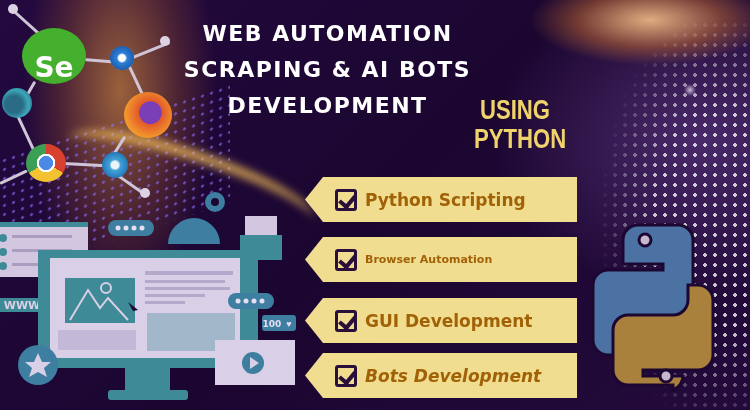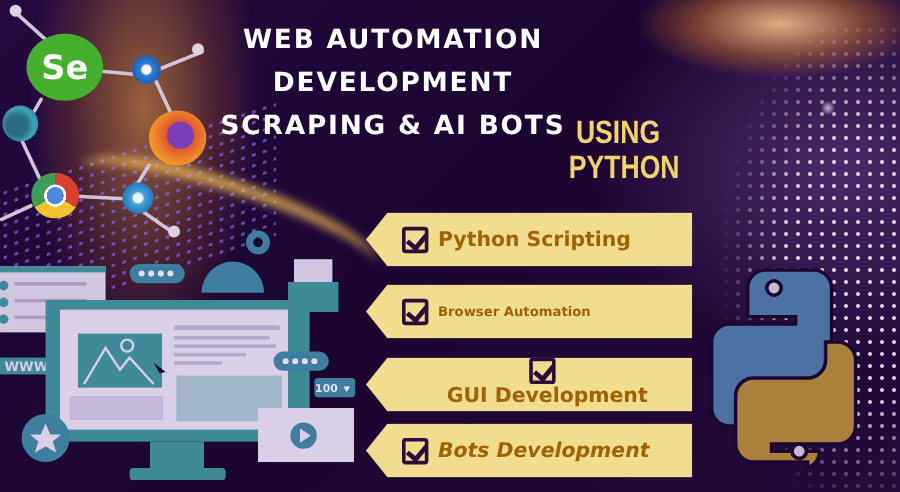--- a/index.html
+++ b/index.html
@@ -62,21 +62,21 @@
   .banner .label {
     font-family: "DejaVu Sans", sans-serif; font-weight: bold; color: #a16207;
     font-size: 17px; white-space: nowrap;
   }
   .banner.small .label { font-size: 11px; }
   .node-line { position: absolute; height: 3px; background: #cfc4d8; transform-origin: 0 50%; border-radius: 2px; }
   .node-dot { position: absolute; width: 10px; height: 10px; border-radius: 50%; background: #dcd2e4; }
   .browser-icon { position: absolute; border-radius: 50%; }
   .se-logo {
     left: 22px; top: 28px; width: 64px; height: 56px; background: #44b02d;
-    display: flex; align-items: center; justify-content: center;
+    display: flex; align-items: flex-end; justify-content: center;
     font-family: "DejaVu Sans", sans-serif; font-weight: bold; color: #fff; font-size: 28px;
   }
   .monitor-wrap { position: absolute; left: 0; top: 180px; width: 310px; height: 230px; }
 </style>
 </head>
 <body>
 
 <div class="stage">
   <div class="dots-left"></div>
   <div class="flare-left"></div>
@@ -102,38 +102,38 @@
     </div>
     <div class="browser-icon" style="left:110px;top:46px;width:24px;height:24px;background:radial-gradient(circle,#ffffff 20%,#2d7fd8 30%,#1e5fb0 70%,#cfd8e6 75%);"></div>
     <div class="browser-icon" style="left:124px;top:92px;width:48px;height:46px;background:radial-gradient(circle at 55% 45%,#7a3fb7 0 30%,#e2592a 32%,#f39a2b 70%,#c23d2a 100%);"></div>
     <div class="browser-icon" style="left:2px;top:88px;width:30px;height:30px;background:radial-gradient(circle at 40% 55%,#2a6c86 0 35%,#3da7b9 60%,#1c4e77 100%);"></div>
     <div class="browser-icon" style="left:26px;top:144px;width:40px;height:38px;background:radial-gradient(circle,#4a8ae6 0 25%,#fff 26% 33%,transparent 34%),conic-gradient(#d8412f 0 120deg,#f2c230 120deg 240deg,#3ba055 240deg 360deg);"></div>
     <div class="browser-icon" style="left:102px;top:152px;width:26px;height:26px;background:radial-gradient(circle,#e9f4fb 0 20%,#43a2d8 30%,#1d6fae 80%);"></div>
   </div>
 
   <div class="title-block">
     <span class="title-line">WEB AUTOMATION</span>
+    <span class="title-line">SCRAPING &amp; AI BOTS</span>
     <span class="title-line">DEVELOPMENT</span>
-    <span class="title-line">SCRAPING &amp; AI BOTS</span>
   </div>
   <div class="subtitle">
     <div>USING</div>
     <div>PYTHON</div>
   </div>
 
   <div class="banners">
     <div class="banner" style="top:0;">
       <span class="check"></span>
       <span class="label">Python Scripting</span>
     </div>
     <div class="banner small" style="top:60px;">
       <span class="check"></span>
       <span class="label">Browser Automation</span>
     </div>
-    <div class="banner" style="top:121px;flex-direction:column;">
+    <div class="banner" style="top:121px;">
       <span class="check"></span>
       <span class="label">GUI Development</span>
     </div>
     <div class="banner" style="top:176px;font-style:italic;">
       <span class="check"></span>
       <span class="label">Bots Development</span>
     </div>
   </div>
 
   <svg class="monitor-wrap" viewBox="0 0 310 230" width="310" height="230">

